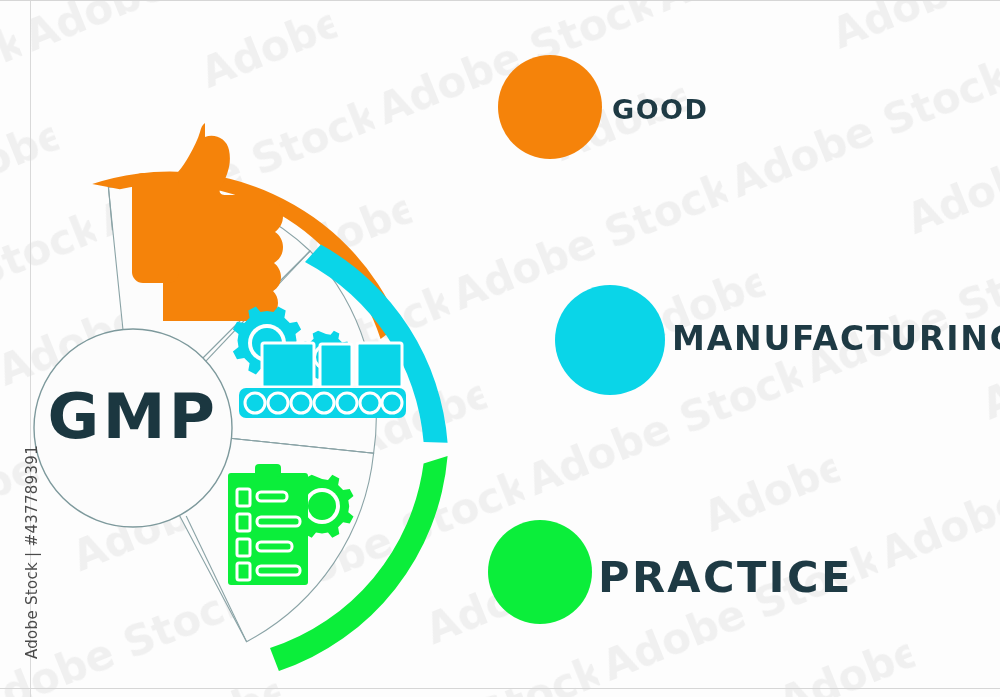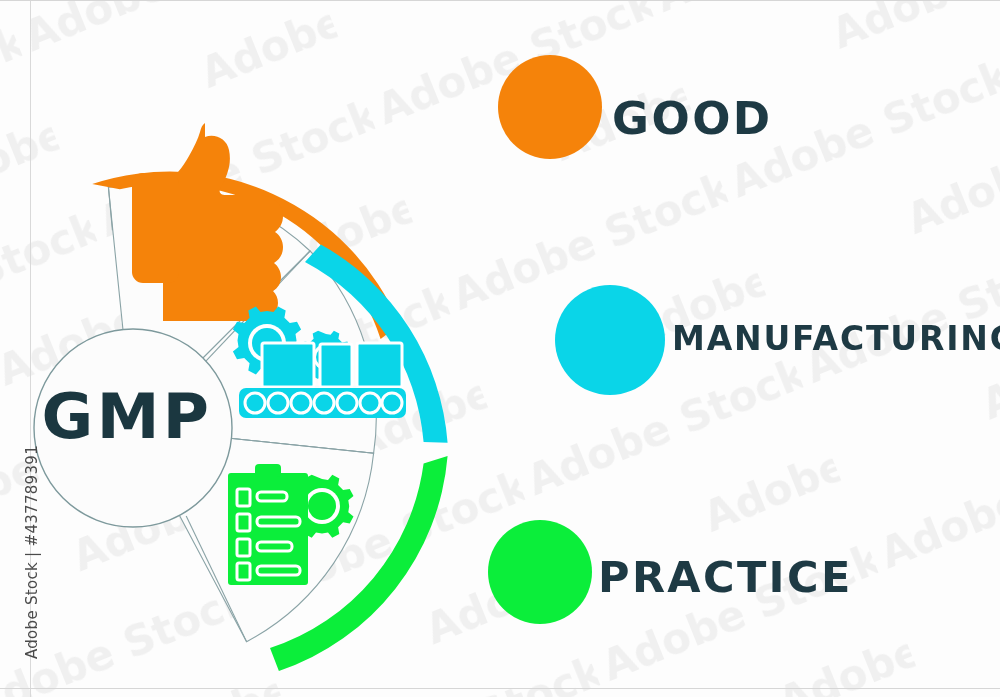--- a/index.html
+++ b/index.html
@@ -28,28 +28,28 @@
   .legend-label {
     position: absolute;
     z-index: 4;
     color: #1e3a44;
     font-family: "DejaVu Sans", sans-serif;
     font-weight: 700;
     letter-spacing: 0.055em;
     white-space: nowrap;
     line-height: 1;
   }
-  #label-good        { left: 612px; top: 96px;  font-size: 45px; }
+  #label-good        { left: 612px; top: 96px;  font-size: 27px; }
   #label-manufacturing { left: 672px; top: 322px; font-size: 33px; }
   #label-practice    { left: 598px; top: 556px; font-size: 43px; }
 
   #gmp-text {
     position: absolute;
     z-index: 4;
-    left: 27px;
+    left: 33px;
     top: 385px;
     width: 200px;
     text-align: center;
     color: #1b3740;
     font-family: "DejaVu Sans", sans-serif;
     font-weight: 700;
     font-size: 63px;
     letter-spacing: 0.055em;
     line-height: 1;
   }

